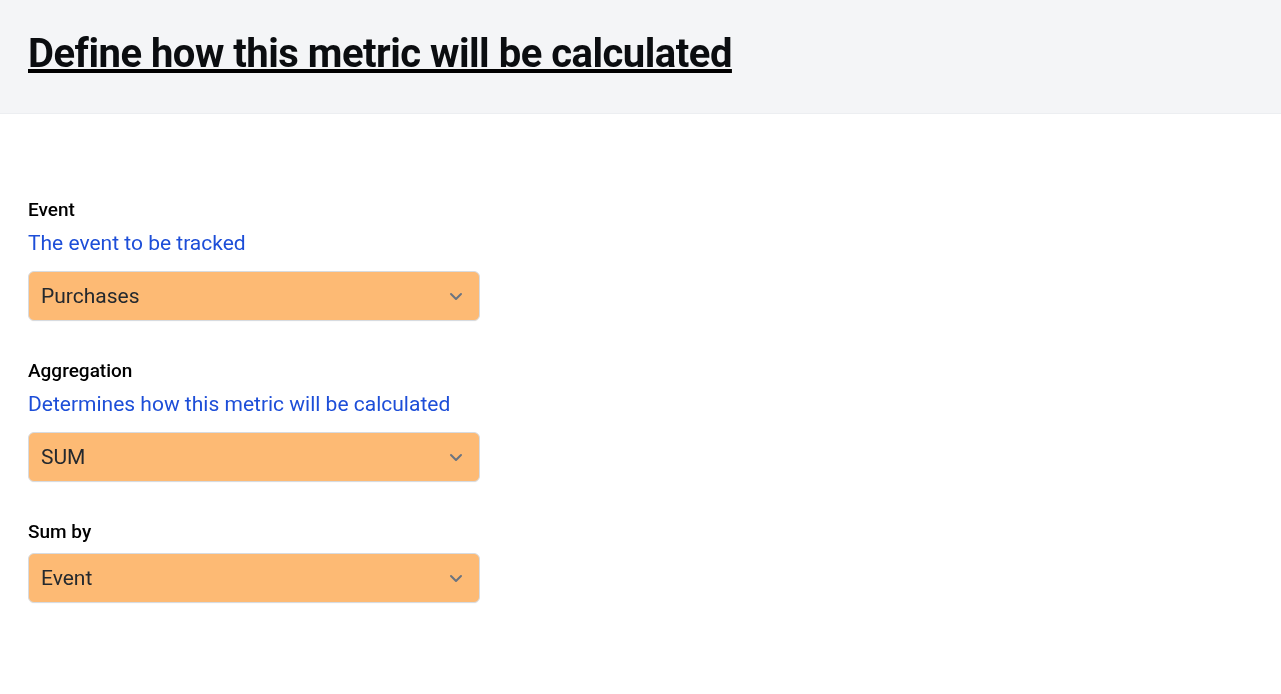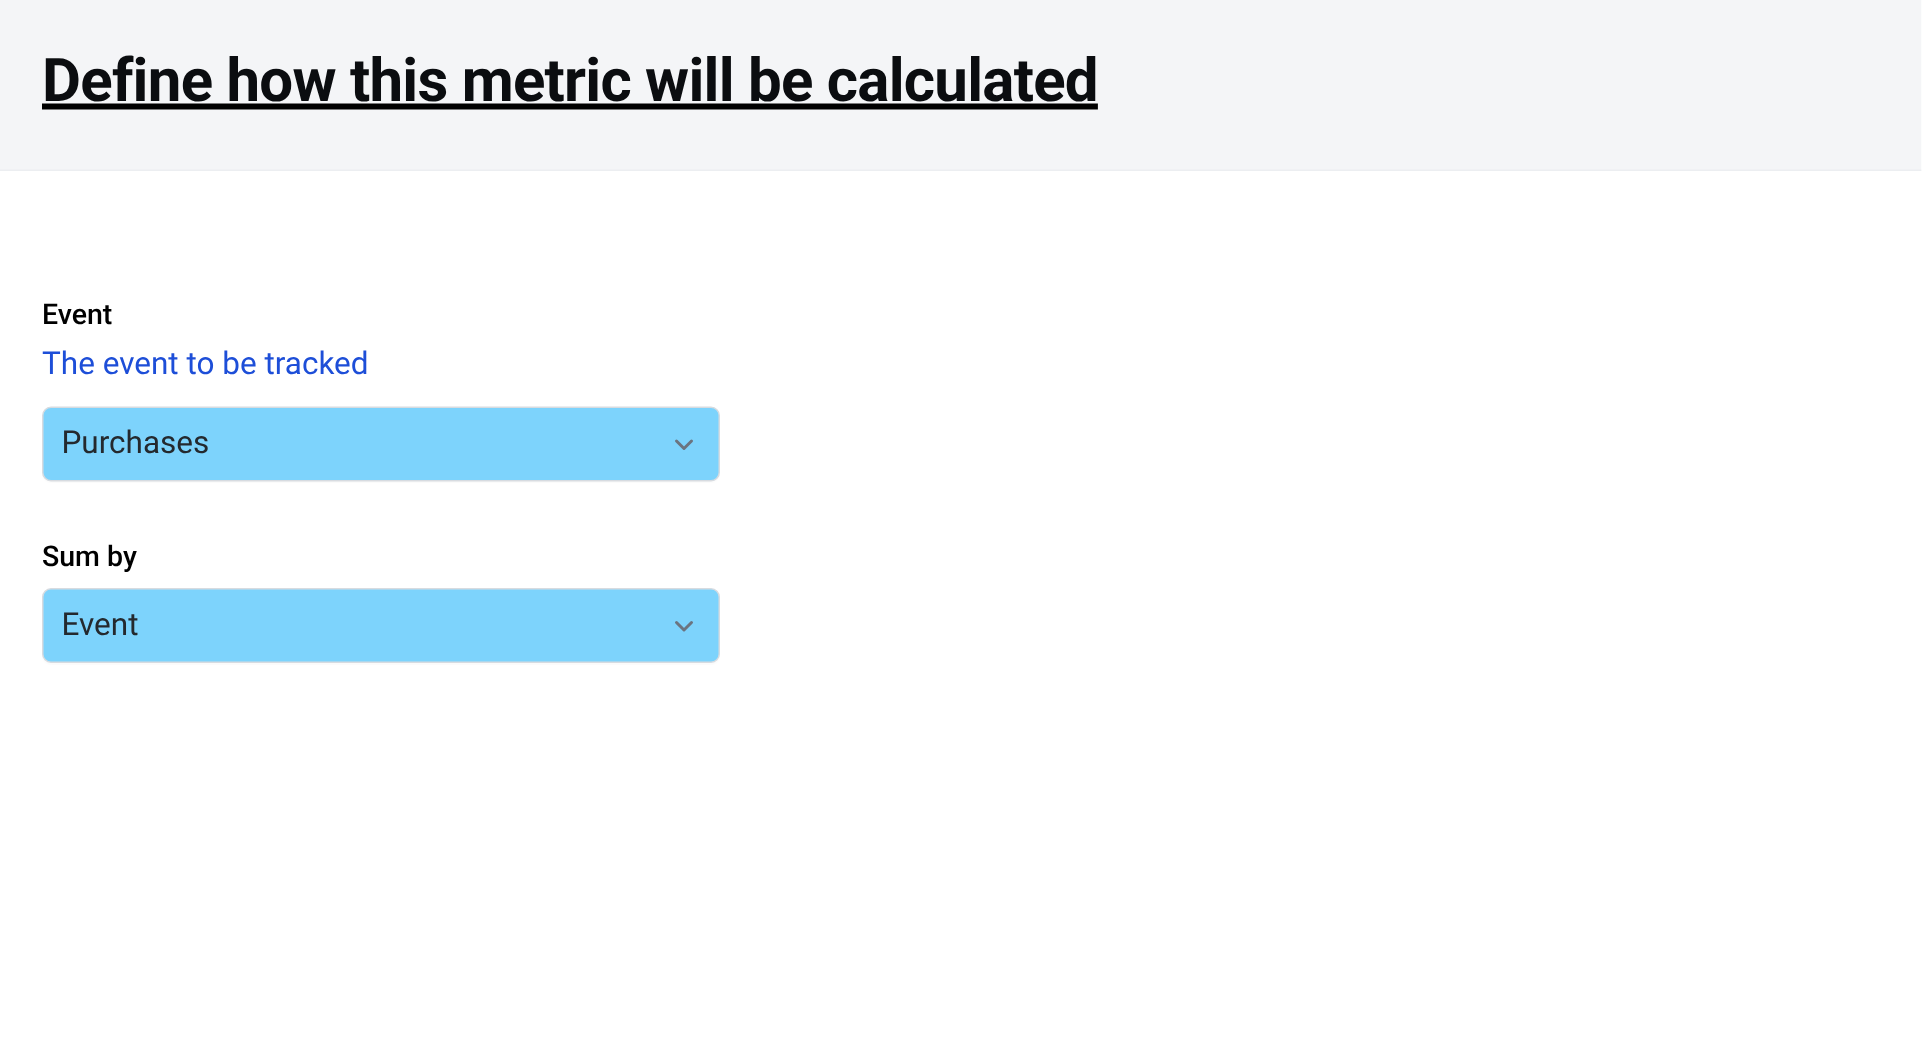--- a/index.html
+++ b/index.html
@@ -43,21 +43,21 @@
       font-weight: 400;
       color: #1d4ed8;
       margin-bottom: 16px;
     }
     .dropdown {
       position: relative;
       width: 452px;
       height: 50px;
       border: 1px solid #d7dbe0;
       border-radius: 6px;
-      background: #7dd3fc;
+      background: #fdba74;
       display: flex;
       align-items: center;
       justify-content: space-between;
       padding: 0 14px 0 12px;
       cursor: pointer;
       box-shadow: 0 1px 1px rgba(0,0,0,0.02);
     }
     .dropdown-value {
       font-size: 21px;
       color: #24292e;
@@ -92,20 +92,32 @@
     <div class="dropdown">
       <span class="dropdown-value">Purchases</span>
       <span class="chevron">
         <svg width="16" height="16" viewBox="0 0 16 16">
             <polyline points="3 6 8 11 13 6"></polyline>
           </svg>
       </span>
     </div>
   </div>
 
+  <div class="field-group">
+    <div class="field-label">Aggregation</div>
+    <div class="field-description">Determines how this metric will be calculated</div>
+    <div class="dropdown">
+      <span class="dropdown-value">SUM</span>
+      <span class="chevron">
+        <svg width="16" height="16" viewBox="0 0 16 16">
+            <polyline points="3 6 8 11 13 6"></polyline>
+          </svg>
+      </span>
+    </div>
+  </div>
 
   <div class="field-group">
     <div class="field-label">Sum by</div>
     <div class="dropdown">
       <span class="dropdown-value">Event</span>
       <span class="chevron">
         <svg width="16" height="16" viewBox="0 0 16 16">
             <polyline points="3 6 8 11 13 6"></polyline>
           </svg>
       </span>

